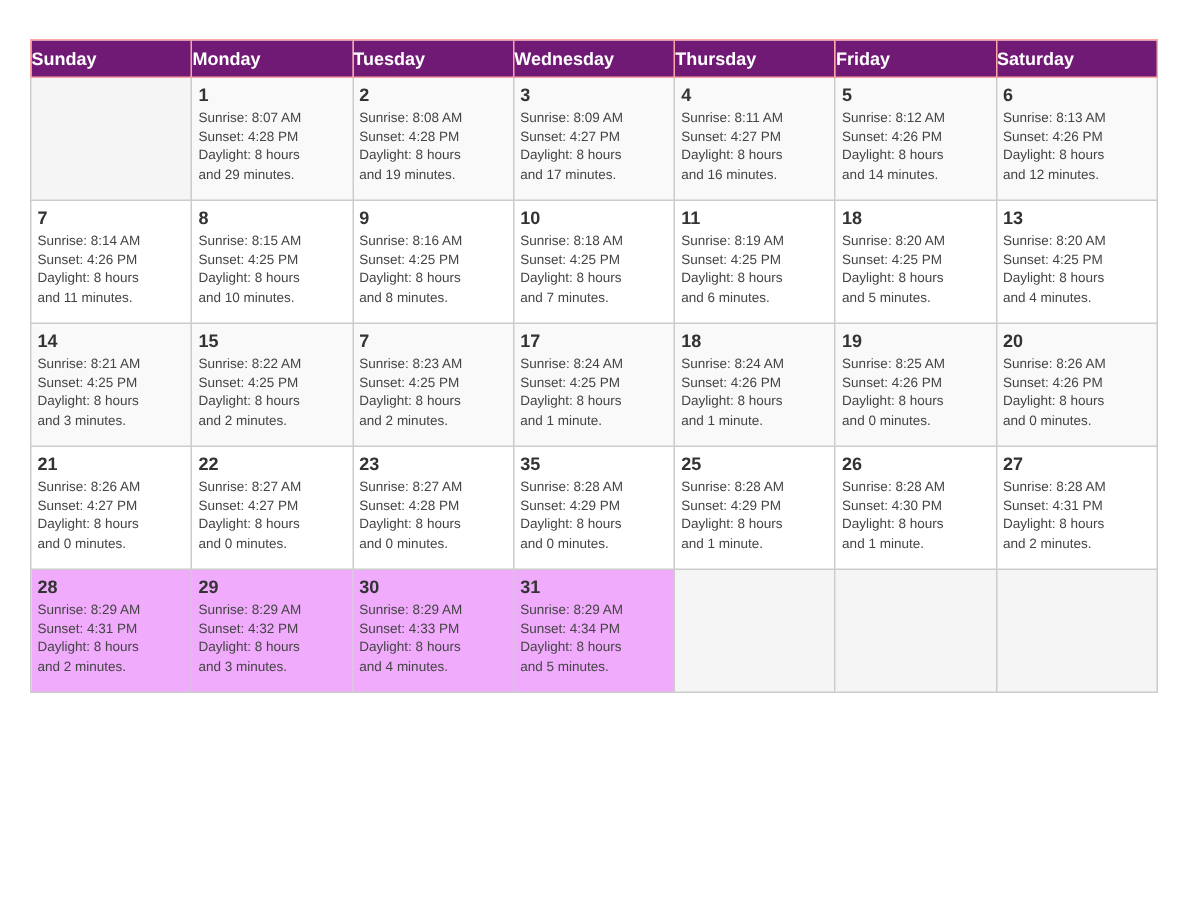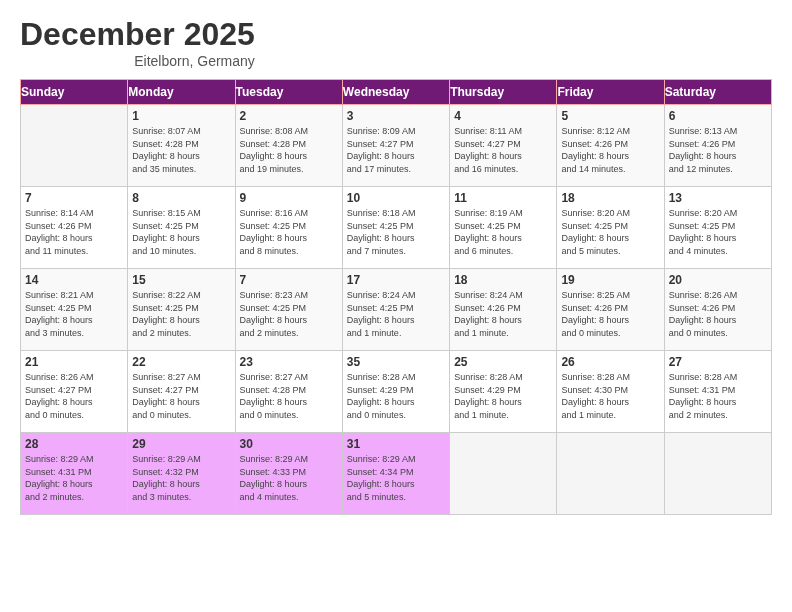--- a/index.html
+++ b/index.html
@@ -101,44 +101,40 @@
     }
     .empty-cell {
       background: #f5f5f5 !important;
     }
   </style>
 </head>
 <body>
 
 <div class="page">
   <div class="header">
-    <div class="title-area">
-      <div class="month-title">December 2025</div>
-      <div class="location">Eitelborn, Germany</div>
-    </div>
   </div>
 
   <table class="calendar">
     <thead>
       <tr>
         <th>Sunday</th>
         <th>Monday</th>
         <th>Tuesday</th>
         <th>Wednesday</th>
         <th>Thursday</th>
         <th>Friday</th>
         <th>Saturday</th>
       </tr>
     </thead>
     <tbody id="calendar-body">
     <tr>
           <td class="empty-cell"></td>
           <td>
             <span class="day-number">1</span>
-            <div class="day-info"><span>Sunrise: 8:07 AM</span><br><span>Sunset: 4:28 PM</span><br><span>Daylight: 8 hours</span><br><span>and 35 minutes.</span></div>
+            <div class="day-info"><span>Sunrise: 8:07 AM</span><br><span>Sunset: 4:28 PM</span><br><span>Daylight: 8 hours</span><br><span>and 29 minutes.</span></div>
           </td>
           <td>
             <span class="day-number">2</span>
             <div class="day-info"><span>Sunrise: 8:08 AM</span><br><span>Sunset: 4:28 PM</span><br><span>Daylight: 8 hours</span><br><span>and 19 minutes.</span></div>
           </td>
           <td>
             <span class="day-number">3</span>
             <div class="day-info"><span>Sunrise: 8:09 AM</span><br><span>Sunset: 4:27 PM</span><br><span>Daylight: 8 hours</span><br><span>and 17 minutes.</span></div>
           </td>
           <td>

